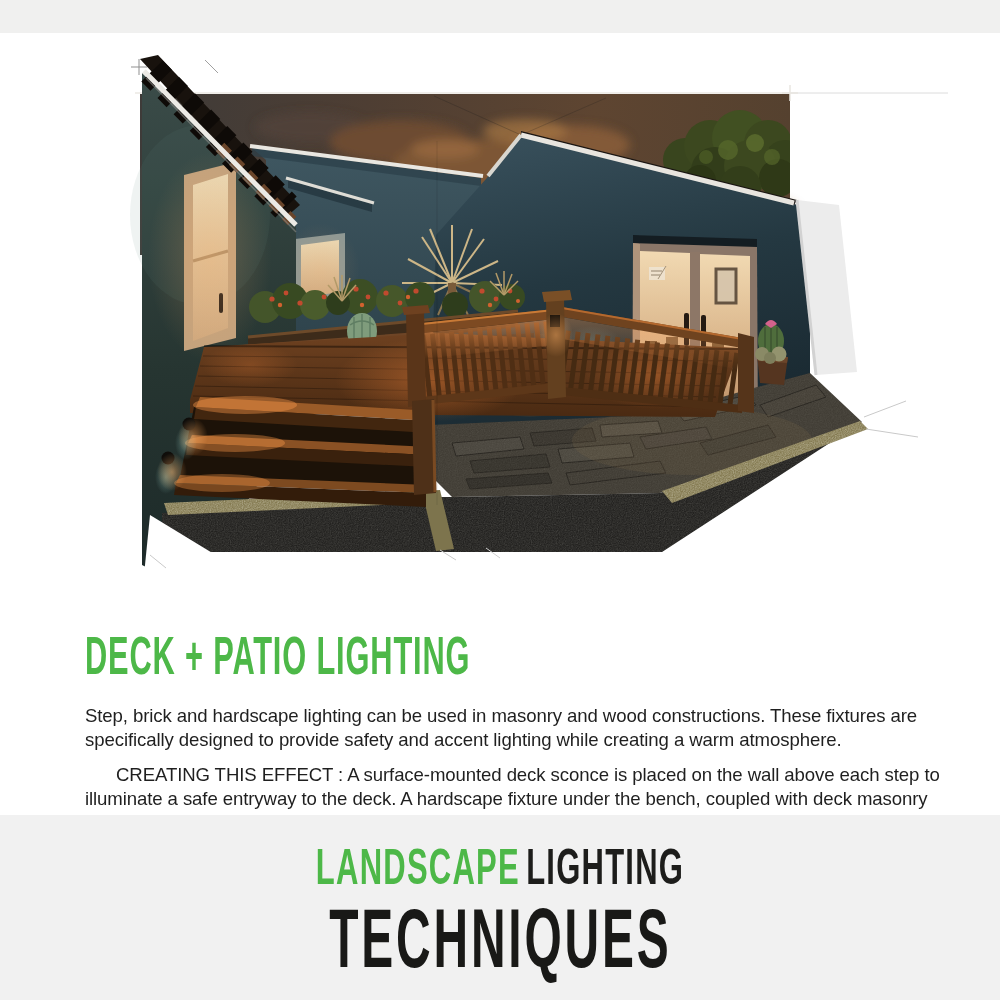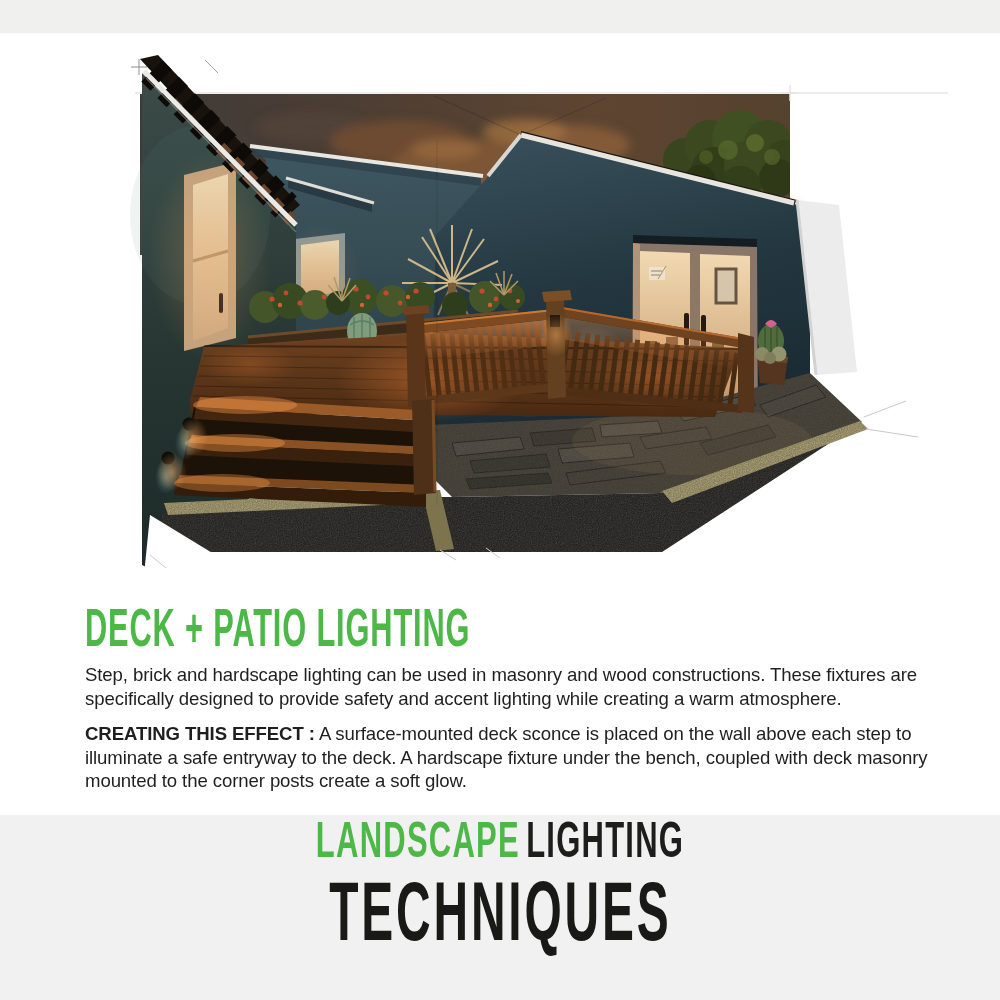--- a/index.html
+++ b/index.html
@@ -1,26 +1,26 @@
 <!DOCTYPE html>
 <html><head>
 <meta charset="utf-8">
 <style>
   html,body{margin:0;padding:0;width:1000px;height:1000px;background:#ffffff;overflow:hidden;
     font-family:"Liberation Sans","DejaVu Sans",sans-serif;}
   .topbar{position:absolute;left:0;top:0;width:1000px;height:33px;background:#f0f0ef;}
   .render-wrap{position:absolute;left:100px;top:45px;width:890px;height:560px;}
-  .copy{position:absolute;left:85px;top:600px;width:866px;color:#1f1f1f;}
+  .copy{position:absolute;left:85px;top:628px;width:866px;color:#1f1f1f;}
   .copy h1{margin:0;font-size:54px;line-height:1;font-weight:bold;letter-spacing:1.5px;
     color:#4db848;transform:scaleX(0.57);transform-origin:left top;white-space:nowrap;}
   .copy p{margin:12px 0 0 0;font-size:18.6px;line-height:23.6px;letter-spacing:-0.1px;}
-  .copy p.first{margin-top:9px;}
-  .copy b{font-weight:bold;}
+  .copy p.first{margin-top:22px;}
+  .copy b{font-weight:normal;margin-left:31px;}
   .footer{position:absolute;left:0;top:815px;width:1000px;height:185px;background:#f1f1f1;
-    display:flex;flex-direction:column;align-items:center;box-sizing:border-box;}
+    display:flex;flex-direction:column;align-items:center;padding-top:27px;box-sizing:border-box;}
   .brand-line{font-size:50px;font-weight:bold;letter-spacing:2px;line-height:1;
     transform:scaleX(0.62);transform-origin:center top;white-space:nowrap;color:#1d1d1b;}
   .brand-line .green{color:#4db848;margin-right:10px;}
   .brand-title{font-size:84px;font-weight:bold;letter-spacing:5px;line-height:1;margin-top:4px;
     transform:scaleX(0.57);transform-origin:center top;white-space:nowrap;color:#191917;}
 </style>
 </head>
 <body>
 
 <div class="topbar"></div>

